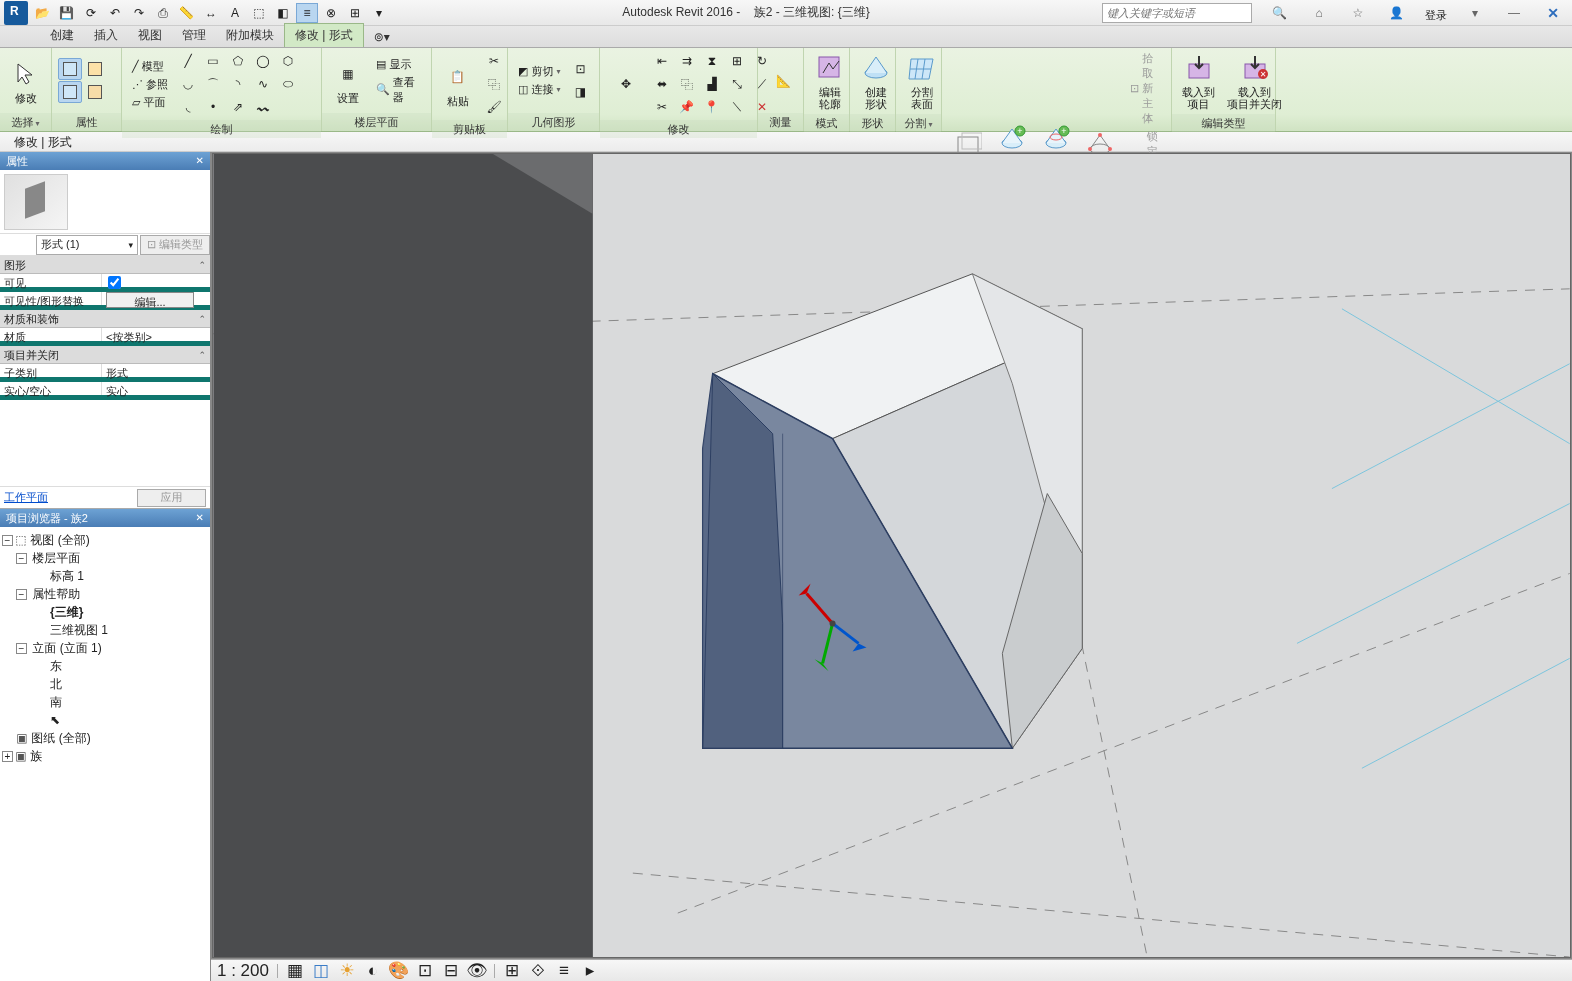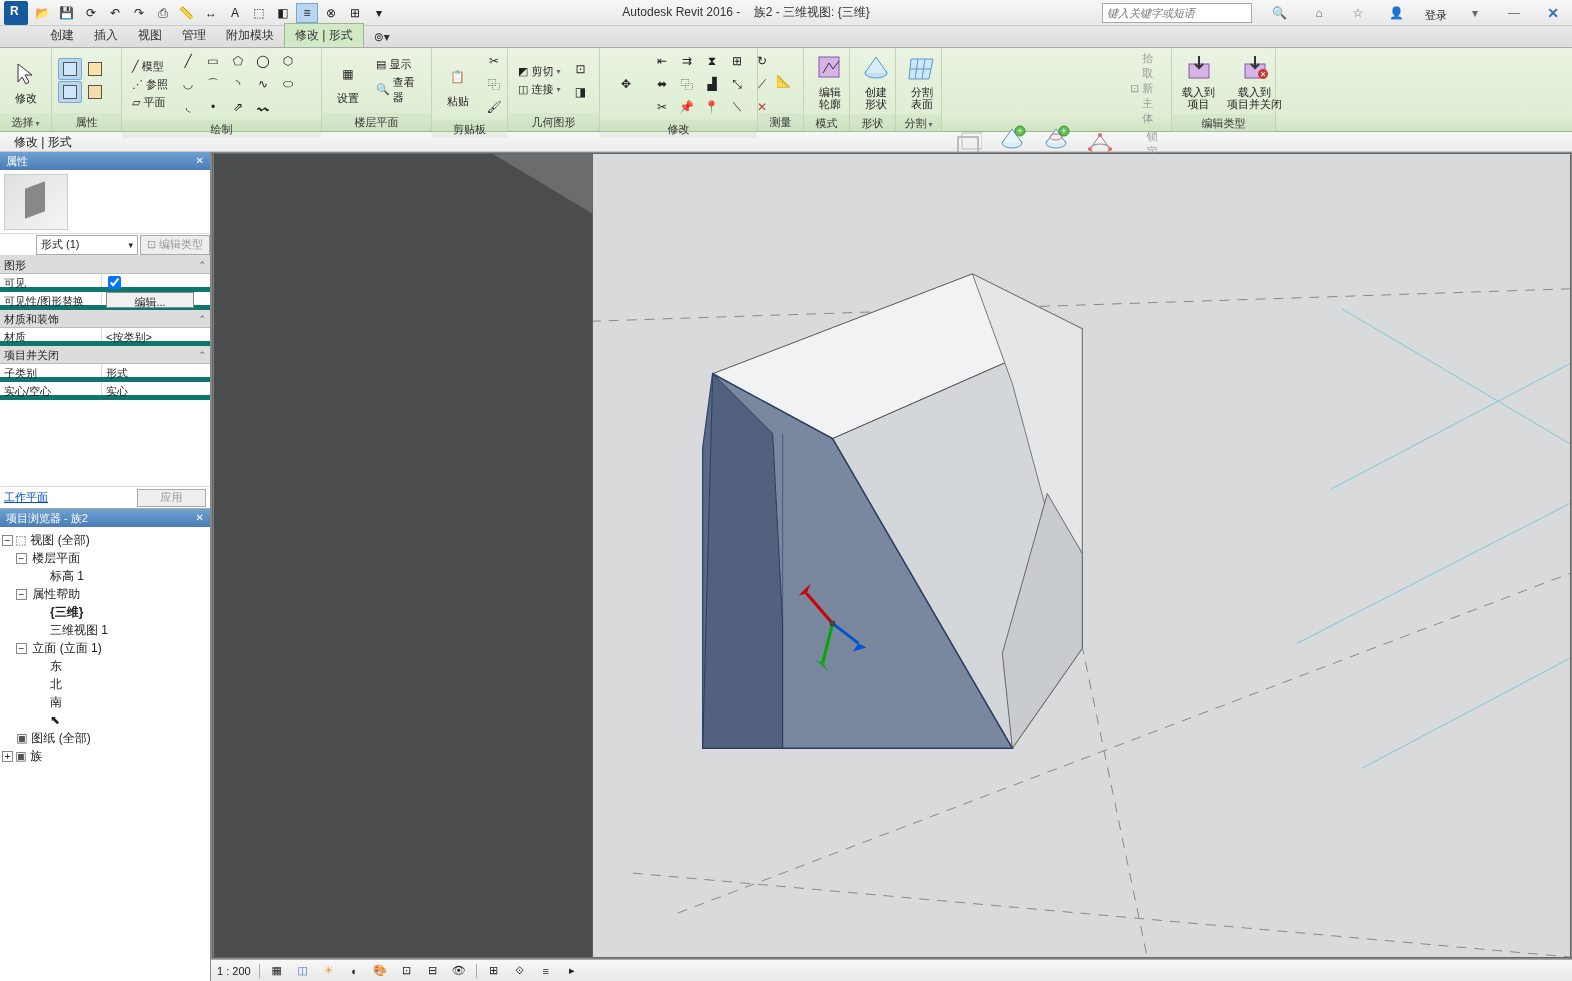--- a/index.html
+++ b/index.html
@@ -74,21 +74,21 @@
 .tree-toggle { display:inline-block; width:11px; height:11px; border:1px solid #888; text-align:center; line-height:9px; font-size:10px; margin-right:2px; background:#fff; cursor:pointer; }
 .tree-indent-1 { padding-left:14px; }
 .tree-indent-3 { padding-left:48px; }
 .tree-node.bold span.label { font-weight:bold; }
 
 
 .canvas-wrap { flex:1; display:flex; flex-direction:column; background:#888; }
 .canvas { flex:1; background:#d9dadb; position:relative; overflow:hidden; border:1px solid #666; margin:1px; }
 .canvas svg { width:100%; height:100%; }
 
-.viewbar { height:22px; background:linear-gradient(#f7f7f7,#e8e8e8); display:flex; align-items:center; padding:0 6px; gap:8px; font-size:11px; border-top:1px solid #aaa; }
+.viewbar { height:22px; background:linear-gradient(#f7f7f7,#e8e8e8); display:flex; align-items:center; padding:0 6px; gap:8px; font-size:17px; border-top:1px solid #aaa; }
 .vb-btn { width:18px; height:18px; display:inline-flex; align-items:center; justify-content:center; cursor:pointer; }
 .vb-sep { width:1px; height:14px; background:#aaa; }
 
 
 .i-sq { width:14px; height:14px; border:1px solid #555; background:#fff; }
 </style>
 </head>
 <body>
 
 <div class="titlebar">

